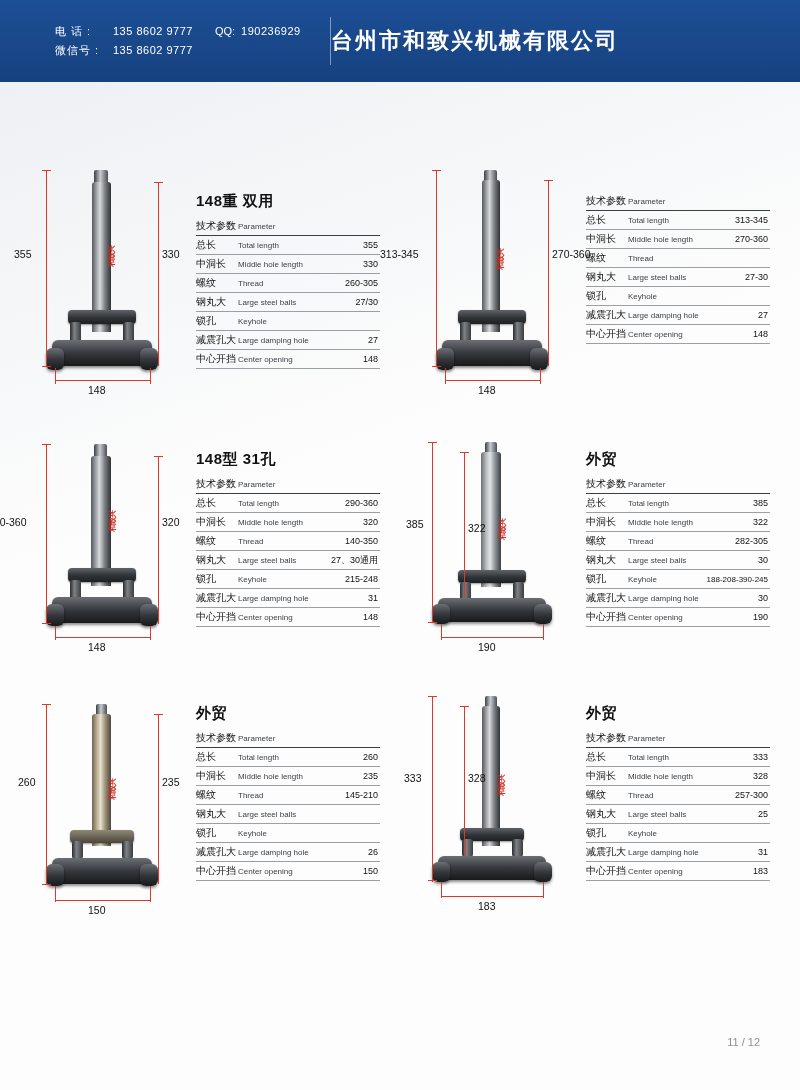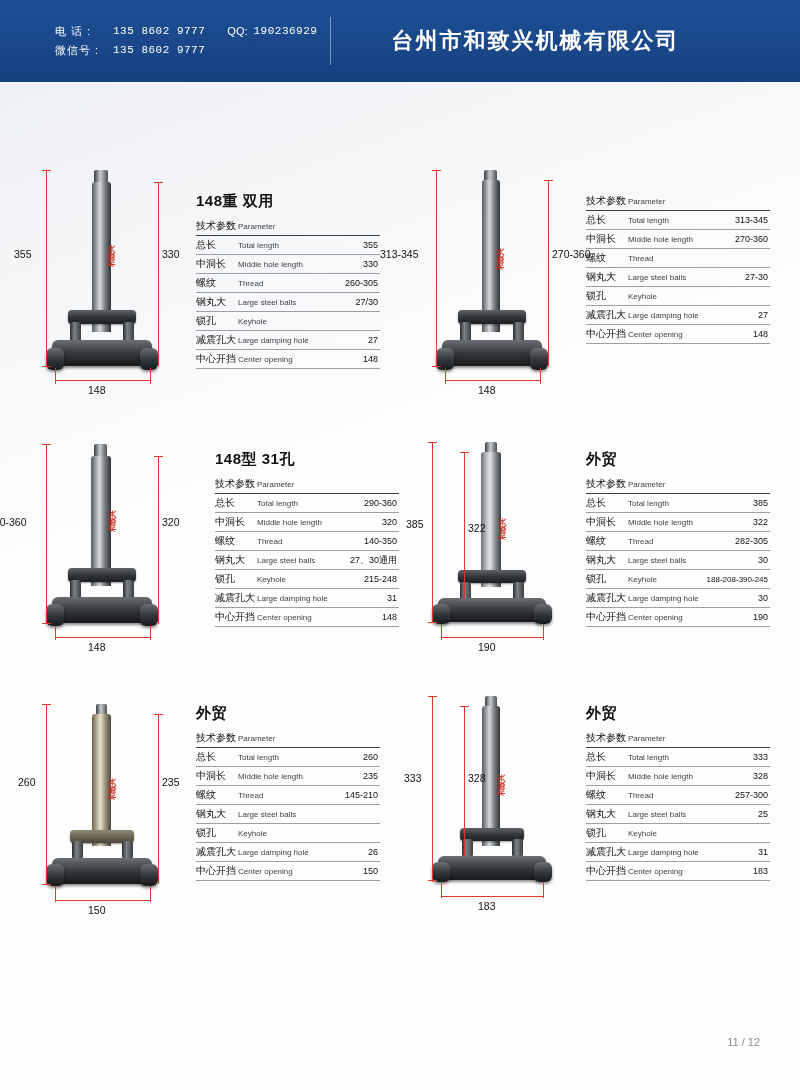--- a/index.html
+++ b/index.html
@@ -23,31 +23,31 @@
   }
   .header-left {
     padding-left: 55px;
     color: #ffffff;
     font-size: 11px;
     line-height: 19px;
     width: 330px;
   }
   .header-left .row { display: flex; }
   .header-left .lbl { width: 58px; letter-spacing: 1px; }
-  .header-left .val { letter-spacing: 0.5px; font-family: Liberation Mono, monospace; }
+  .header-left .val { letter-spacing: 0.5px; }
   .header-left .qq { margin-left: 22px; }
   .header-divider {
     width: 1px;
     height: 48px;
     background: rgba(255,255,255,0.45);
     margin-right: 0px;
   }
   .header-title {
     flex: 1;
-    text-align: center;
+    text-align: left;
     color: #ffffff;
     font-size: 22px;
     font-weight: bold;
     letter-spacing: 2px;
     padding-right: 60px;
   }
 
   
   .page {
     position: relative;
@@ -384,21 +384,21 @@
         <div class="dim-line dim-v" style="left:146px; top:24px; height:168px;"></div>
         <div class="tick" style="left:142px; top:24px;"></div>
         <div class="dim-text" style="left:150px; top:84px;">320</div>
 
         <div class="dim-line dim-h" style="left:43px; top:205px; width:95px;"></div>
         <div class="dim-line dim-v" style="left:43px; top:194px; height:14px;"></div>
         <div class="dim-line dim-v" style="left:138px; top:194px; height:14px;"></div>
         <div class="dim-text" style="left:76px; top:209px;">148</div>
       </div>
 
-      <div class="spec" style="padding-top:18px;margin-left:19px;">
+      <div class="spec" style="padding-top:18px;">
         <div class="spec-title">148型 31孔</div>
         <table class="spec-table">
           <tbody>
               <tr class="head">
             <td class="cn">技术参数</td>
             <td class="en">Parameter</td>
             <td class="vl"></td>
           </tr>
           <tr>
             <td class="cn">总长</td>

